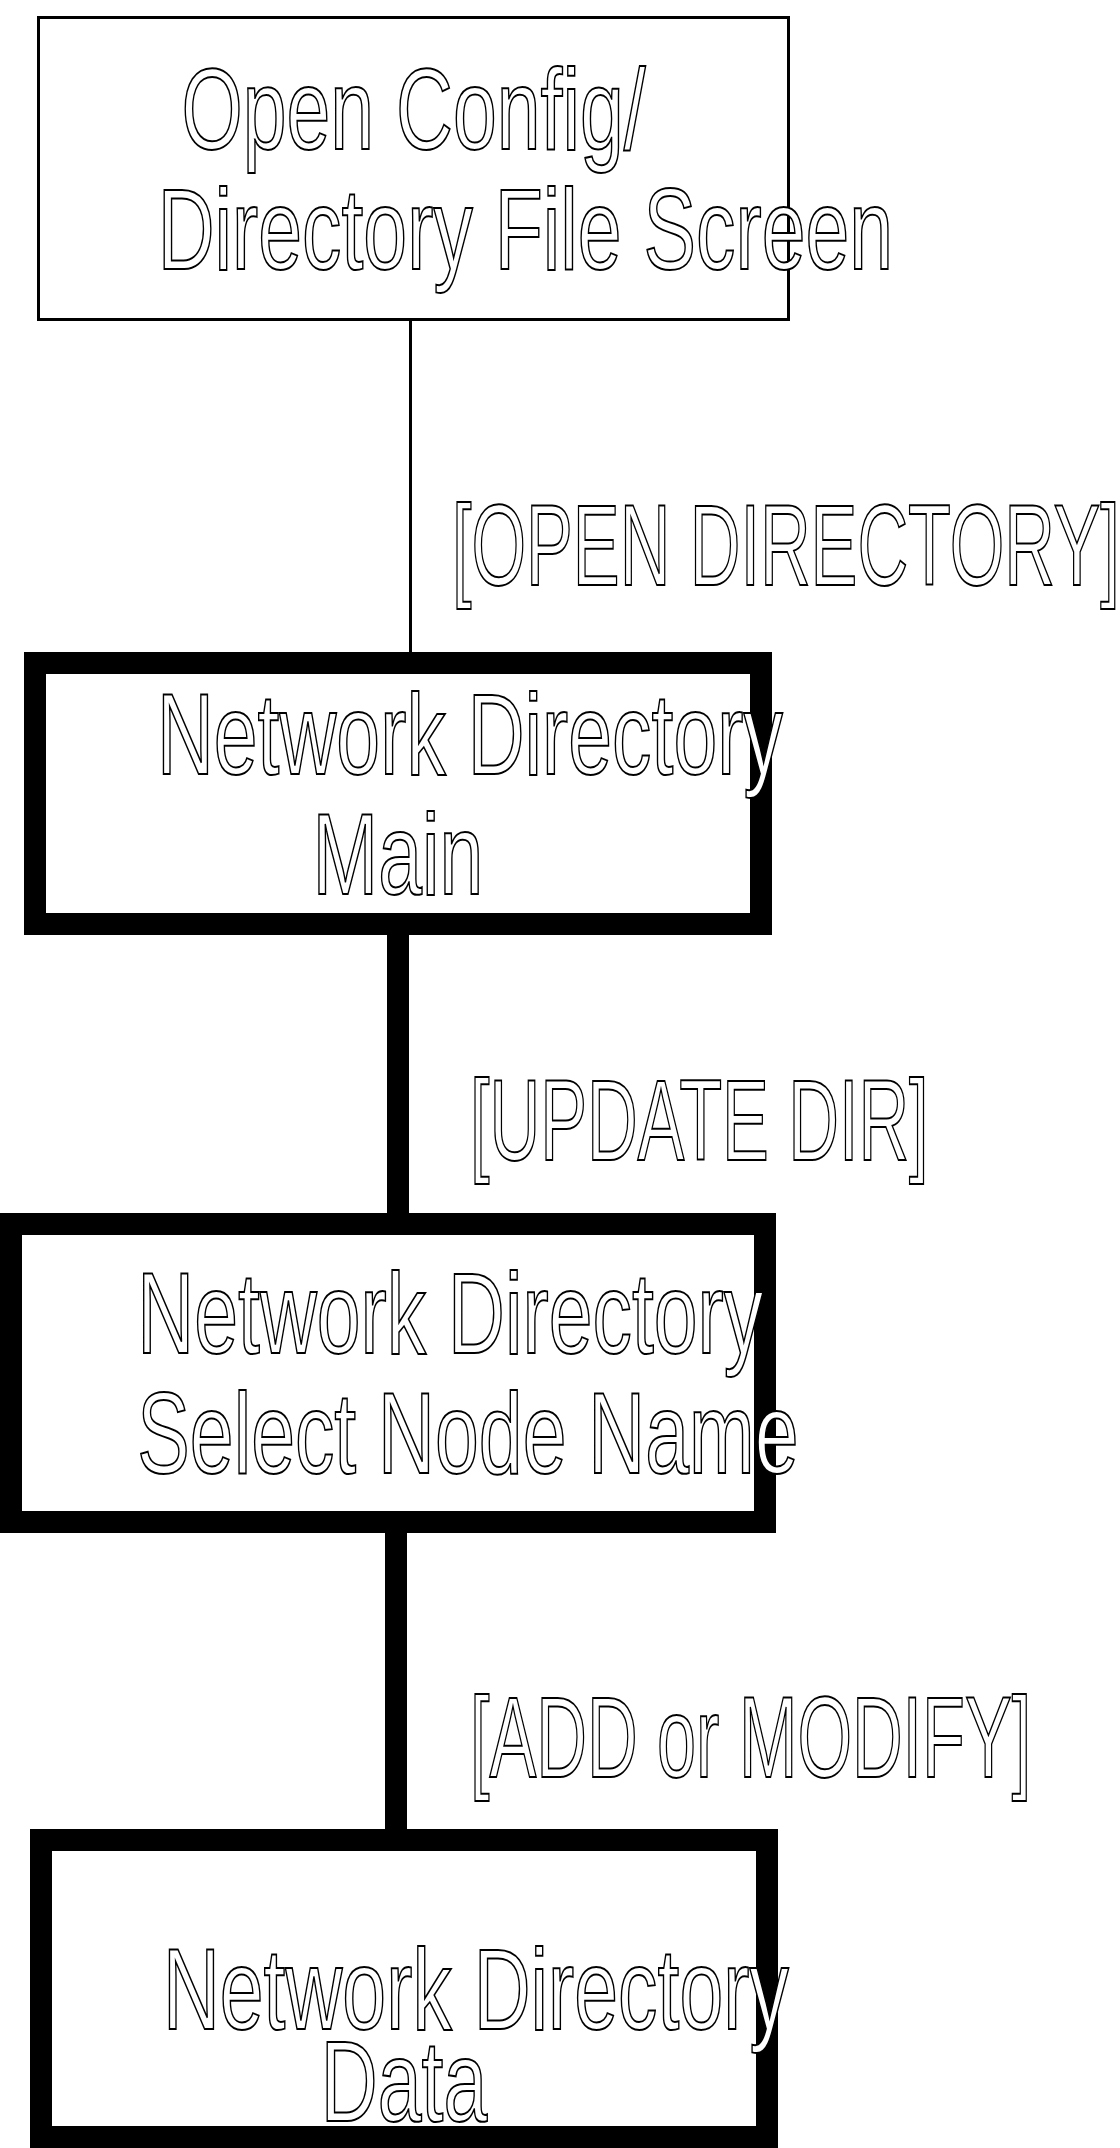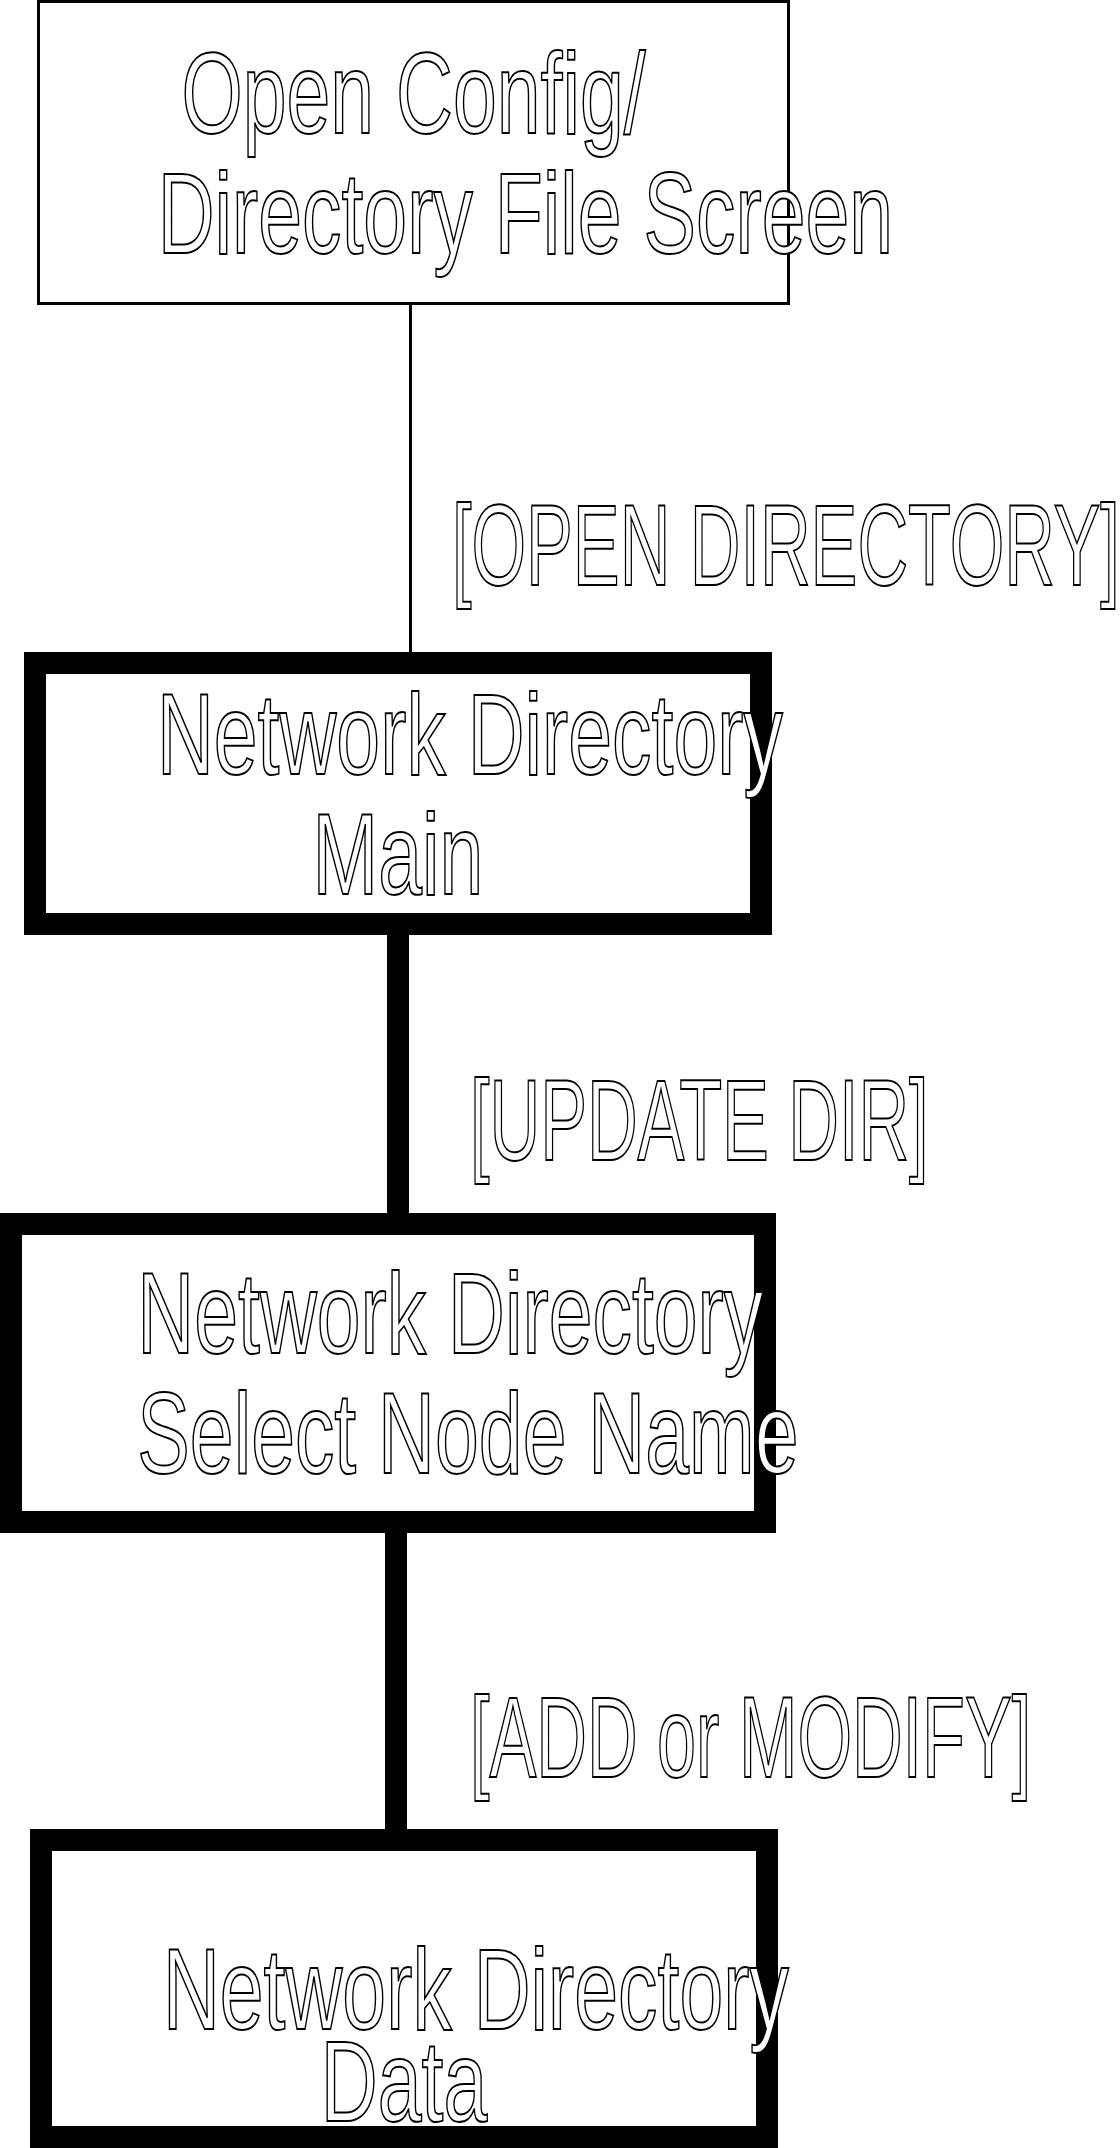--- a/index.html
+++ b/index.html
@@ -66,21 +66,21 @@
     position: absolute;
     font-size: 115px;
     line-height: 115px;
     height: 115px;
     white-space: nowrap;
     transform: scale(0.61, 1);
     transform-origin: 0 50%;
   }
 
   
-  #node-0 { left: 37px;  top: 0;    width: 753px; height: 305px; }
+  #node-0 { left: 37px;  top: 16px;    width: 753px; height: 305px; }
   #node-1 { left: 24px;  top: 652px;  width: 748px; height: 283px; }
   #node-2 { left: 0px;   top: 1213px; width: 776px; height: 320px; }
   #node-3 { left: 30px;  top: 1829px; width: 748px; height: 319px; }
 
   #conn-0 { left: 409px; top: 300px;  width: 3px;  height: 357px; }
   #conn-1 { left: 387px; top: 930px;  width: 22px; height: 288px; }
   #conn-2 { left: 385px; top: 1528px; width: 22px; height: 306px; }
 
   #edge-label-0 { left: 452px; top: 488px;  }
   #edge-label-1 { left: 470px; top: 1063px; }

